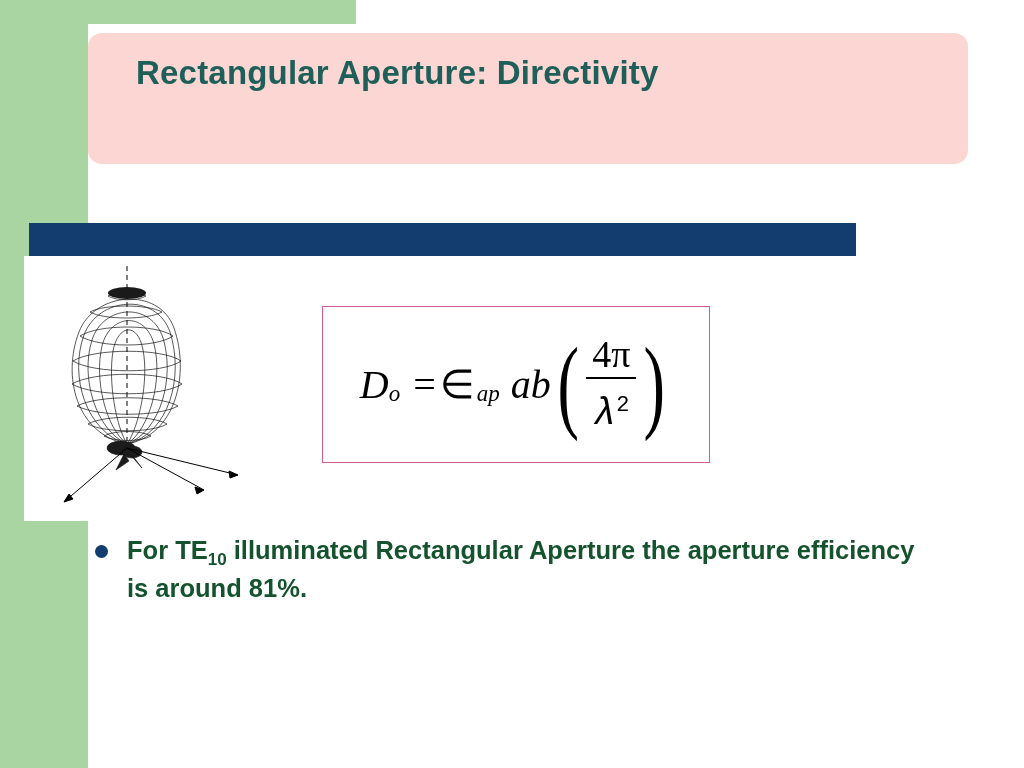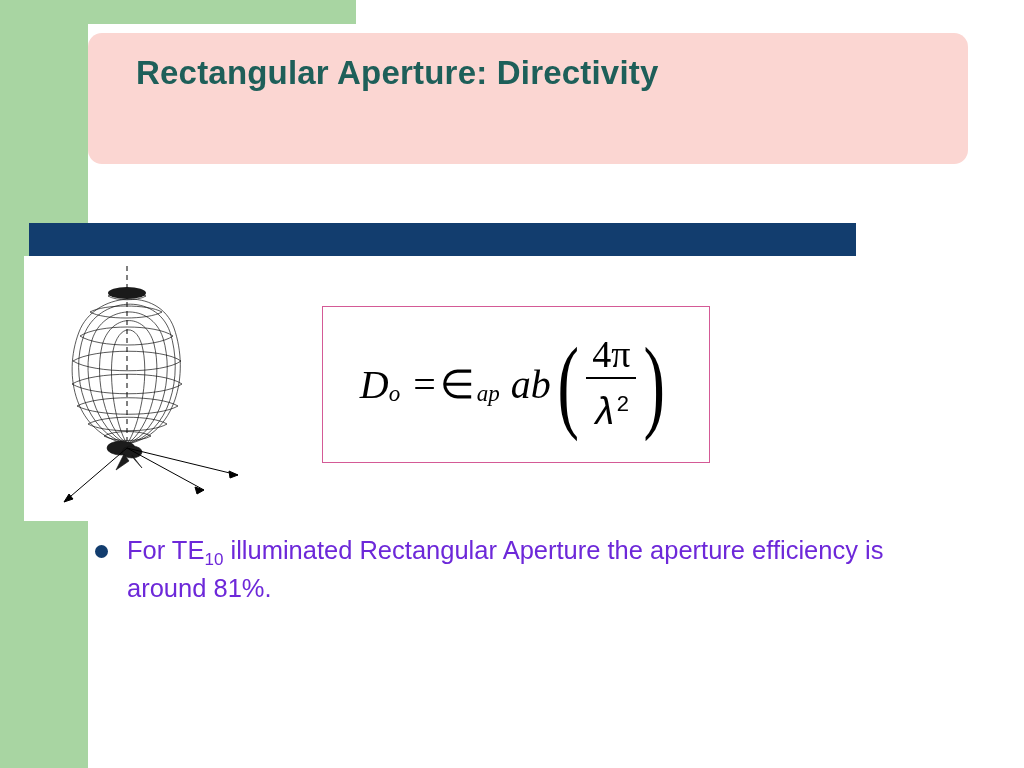--- a/index.html
+++ b/index.html
@@ -176,22 +176,23 @@
     height: 13px;
     border-radius: 50%;
     background: #123d6e;
     margin-top: 11px;
     margin-right: 19px;
     flex: 0 0 auto;
   }
   .bullet-text {
     font-size: 25.5px;
     line-height: 1.33;
-    color: #6d28d9;
+    color: #14532d;
     max-width: 800px;
+    font-weight: bold;
   }
   .bullet-text sub {
     font-size: 17px;
   }
 </style>
 </head>
 <body>
 
 <div class="slide">
 

